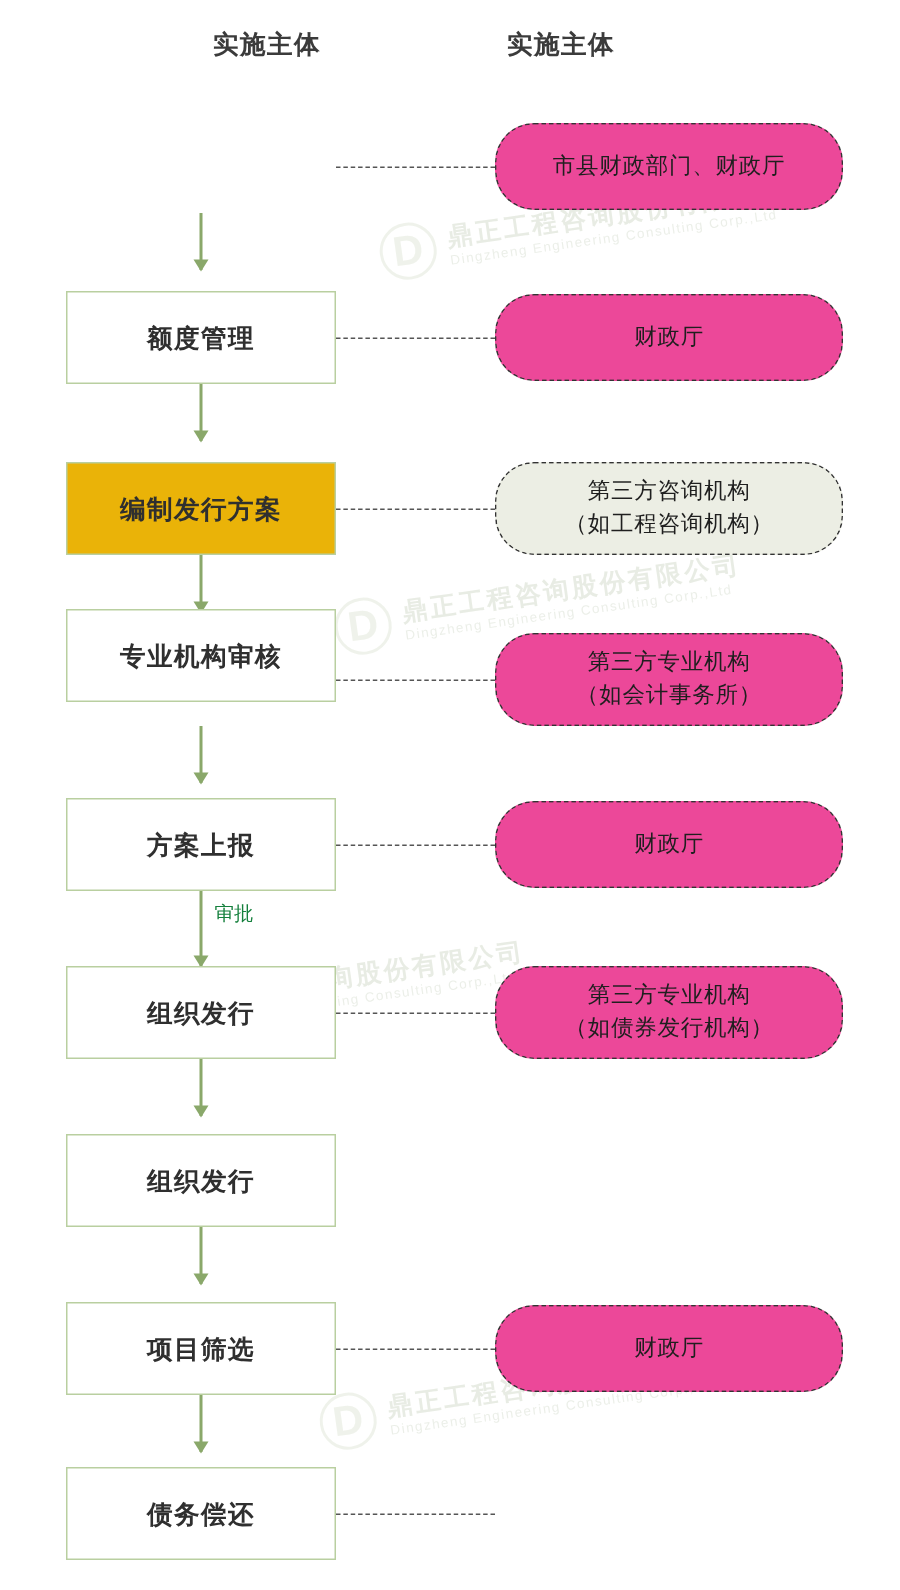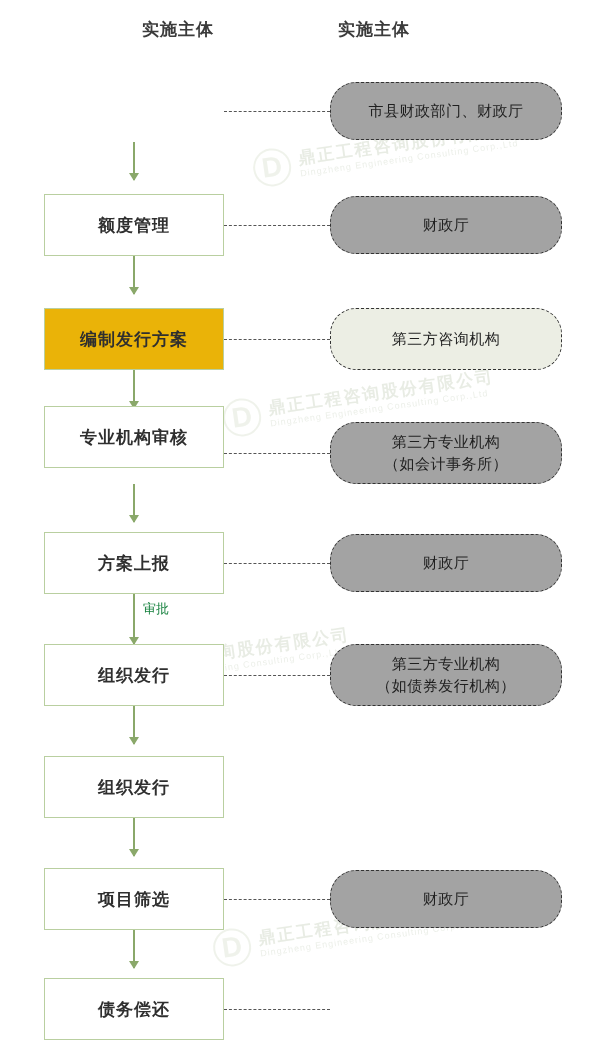--- a/index.html
+++ b/index.html
@@ -55,21 +55,21 @@
     border-color: #b9cfa0;
   }
 
   
   .actor-box {
     position: absolute;
     left: 330px;
     width: 232px;
     border: 1.6px dashed #333333;
     border-radius: 26px;
-    background: #a3a3a3;
+    background: #ec4899;
     box-sizing: border-box;
     display: flex;
     flex-direction: column;
     align-items: center;
     justify-content: center;
     font-size: 15px;
     color: #1f1f1f;
     letter-spacing: 0.5px;
     padding: 6px 4px;
   }
@@ -230,20 +230,21 @@
   <div class="actor-box" style="top:82px; height:58px;">
     <div class="actor-line">市县财政部门、财政厅</div>
   </div>
 
   <div class="actor-box" style="top:196px; height:58px;">
     <div class="actor-line">财政厅</div>
   </div>
 
   <div class="actor-box shaded" style="top:308px; height:62px;">
     <div class="actor-line">第三方咨询机构</div>
+    <div class="actor-line">（如工程咨询机构）</div>
   </div>
 
   <div class="actor-box" style="top:422px; height:62px;">
     <div class="actor-line">第三方专业机构</div>
     <div class="actor-line">（如会计事务所）</div>
   </div>
 
   <div class="actor-box" style="top:534px; height:58px;">
     <div class="actor-line">财政厅</div>
   </div>

